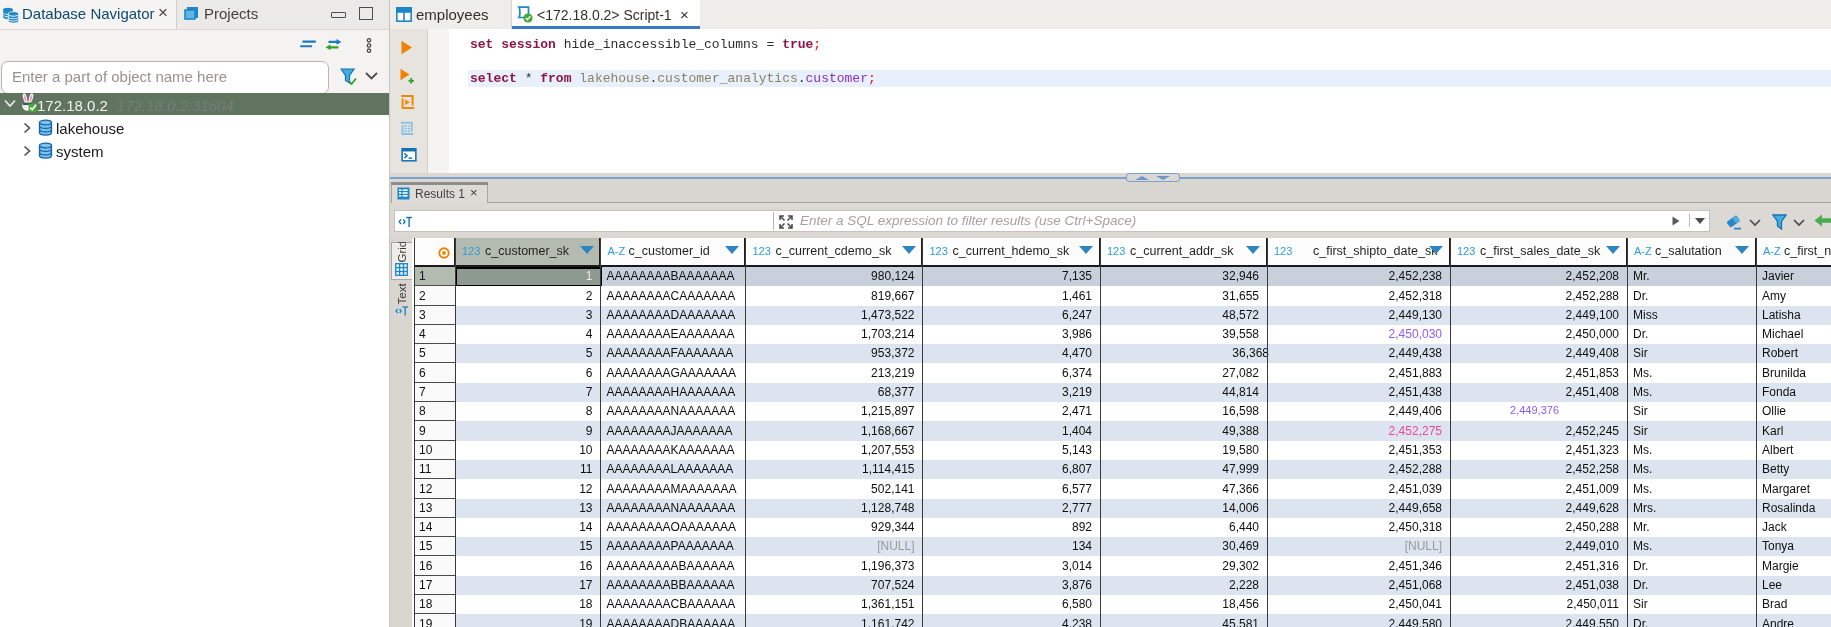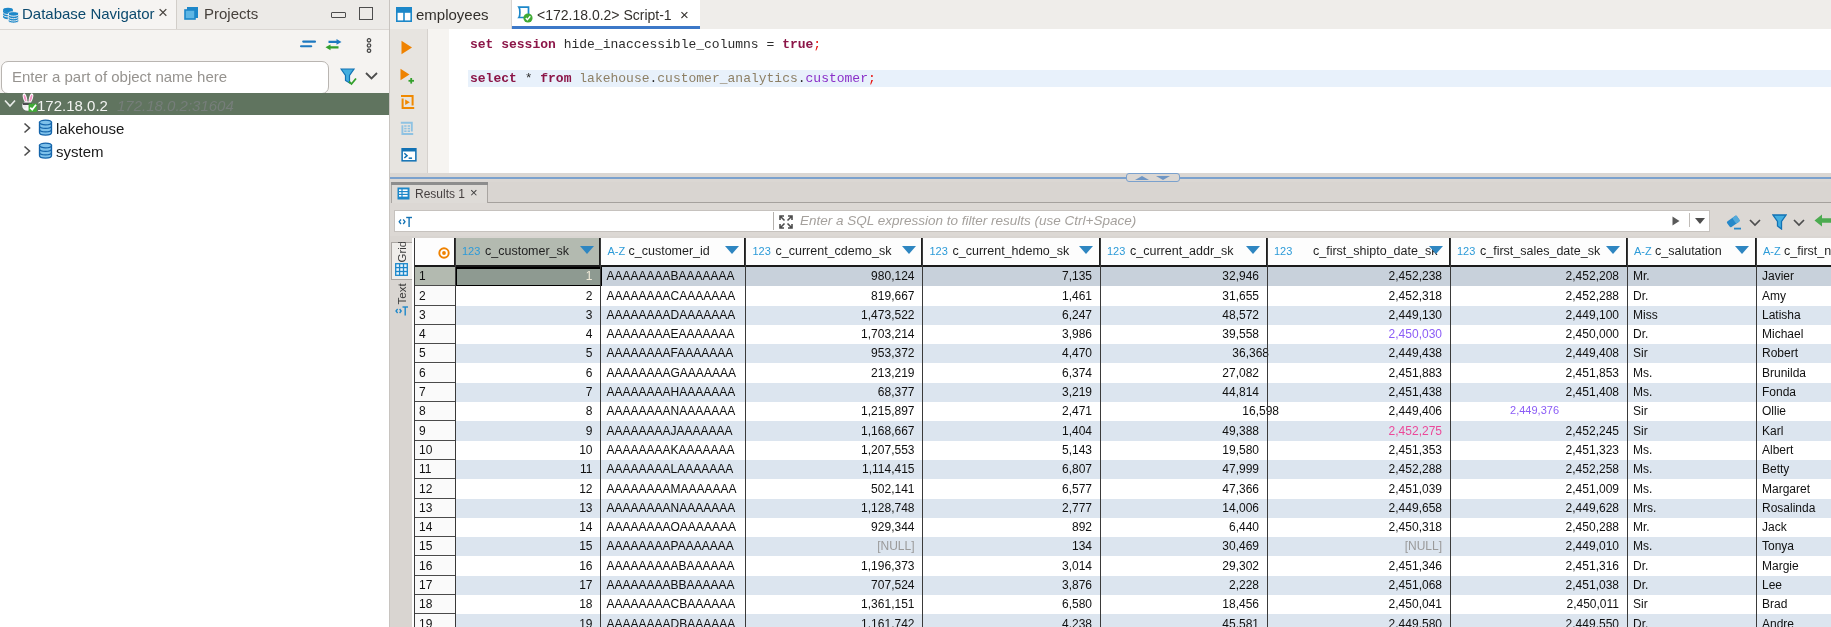--- a/index.html
+++ b/index.html
@@ -416,21 +416,21 @@
 <div class="ab" style="left:1060.0px;top:149.0px;width:169.0px;font-size:12px;color:#101010;text-align:right;">2,451,408</div>
 <div class="ab" style="left:1243.0px;top:149.0px;font-size:12px;color:#101010;">Ms.</div>
 <div class="ab" style="left:1372.0px;top:149.0px;font-size:12px;color:#101010;">Fonda</div>
 <div class="ab" style="left:65px;top:166.1px;width:1376.0px;height:19.3px;background:#ffffff;"></div>
 <div class="ab" style="left:25px;top:166.1px;width:40px;height:19.3px;background:#fafafa;border-bottom:1px solid #4a4a4a;box-sizing:border-box;"></div>
 <div class="ab" style="left:29px;top:168.3px;font-size:12px;color:#111;">8</div>
 <div class="ab" style="left:65.0px;top:168.3px;width:137.5px;font-size:12px;color:#101010;text-align:right;">8</div>
 <div class="ab" style="left:216.5px;top:168.3px;font-size:12px;color:#101010;">AAAAAAAANAAAAAAA</div>
 <div class="ab" style="left:355.5px;top:168.3px;width:169.0px;font-size:12px;color:#101010;text-align:right;">1,215,897</div>
 <div class="ab" style="left:532.5px;top:168.3px;width:169.5px;font-size:12px;color:#101010;text-align:right;">2,471</div>
-<div class="ab" style="left:710.0px;top:168.3px;width:159.0px;font-size:12px;color:#101010;text-align:right;margin-left:20px;">16,598</div>
+<div class="ab" style="left:710.0px;top:168.3px;width:159.0px;font-size:12px;color:#101010;text-align:right;">16,598</div>
 <div class="ab" style="left:877.0px;top:168.3px;width:175.0px;font-size:12px;color:#101010;text-align:right;">2,449,406</div>
 <div class="ab" style="left:1000px;top:168.3px;width:169.0px;font-size:11px;color:#8b5cf6;text-align:right;">2,449,376</div>
 <div class="ab" style="left:1243.0px;top:168.3px;font-size:12px;color:#101010;">Sir</div>
 <div class="ab" style="left:1372.0px;top:168.3px;font-size:12px;color:#101010;">Ollie</div>
 <div class="ab" style="left:65px;top:185.4px;width:1376.0px;height:19.3px;background:#dce5ef;"></div>
 <div class="ab" style="left:25px;top:185.4px;width:40px;height:19.3px;background:#fafafa;border-bottom:1px solid #4a4a4a;box-sizing:border-box;"></div>
 <div class="ab" style="left:29px;top:187.6px;font-size:12px;color:#111;">9</div>
 <div class="ab" style="left:65.0px;top:187.6px;width:137.5px;font-size:12px;color:#101010;text-align:right;">9</div>
 <div class="ab" style="left:216.5px;top:187.6px;font-size:12px;color:#101010;">AAAAAAAAJAAAAAAA</div>
 <div class="ab" style="left:355.5px;top:187.6px;width:169.0px;font-size:12px;color:#101010;text-align:right;">1,168,667</div>

